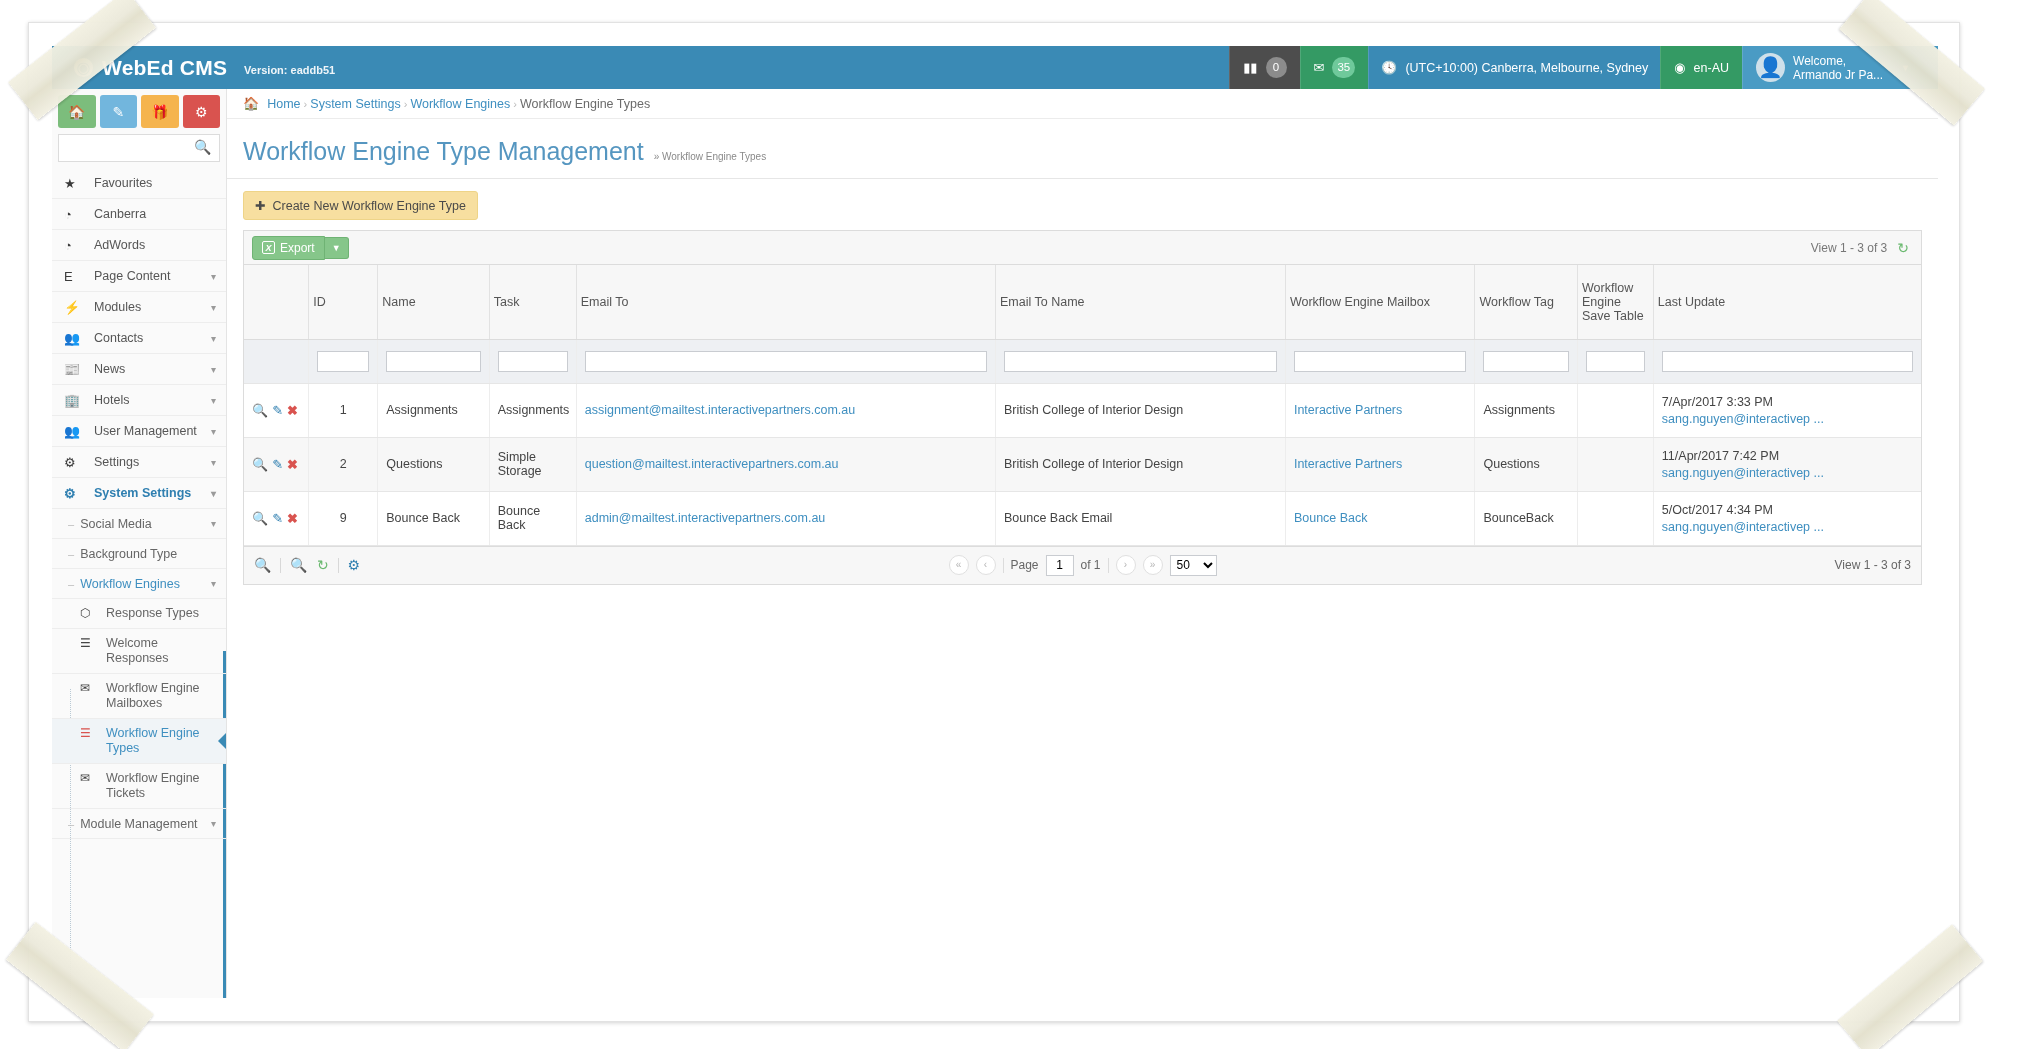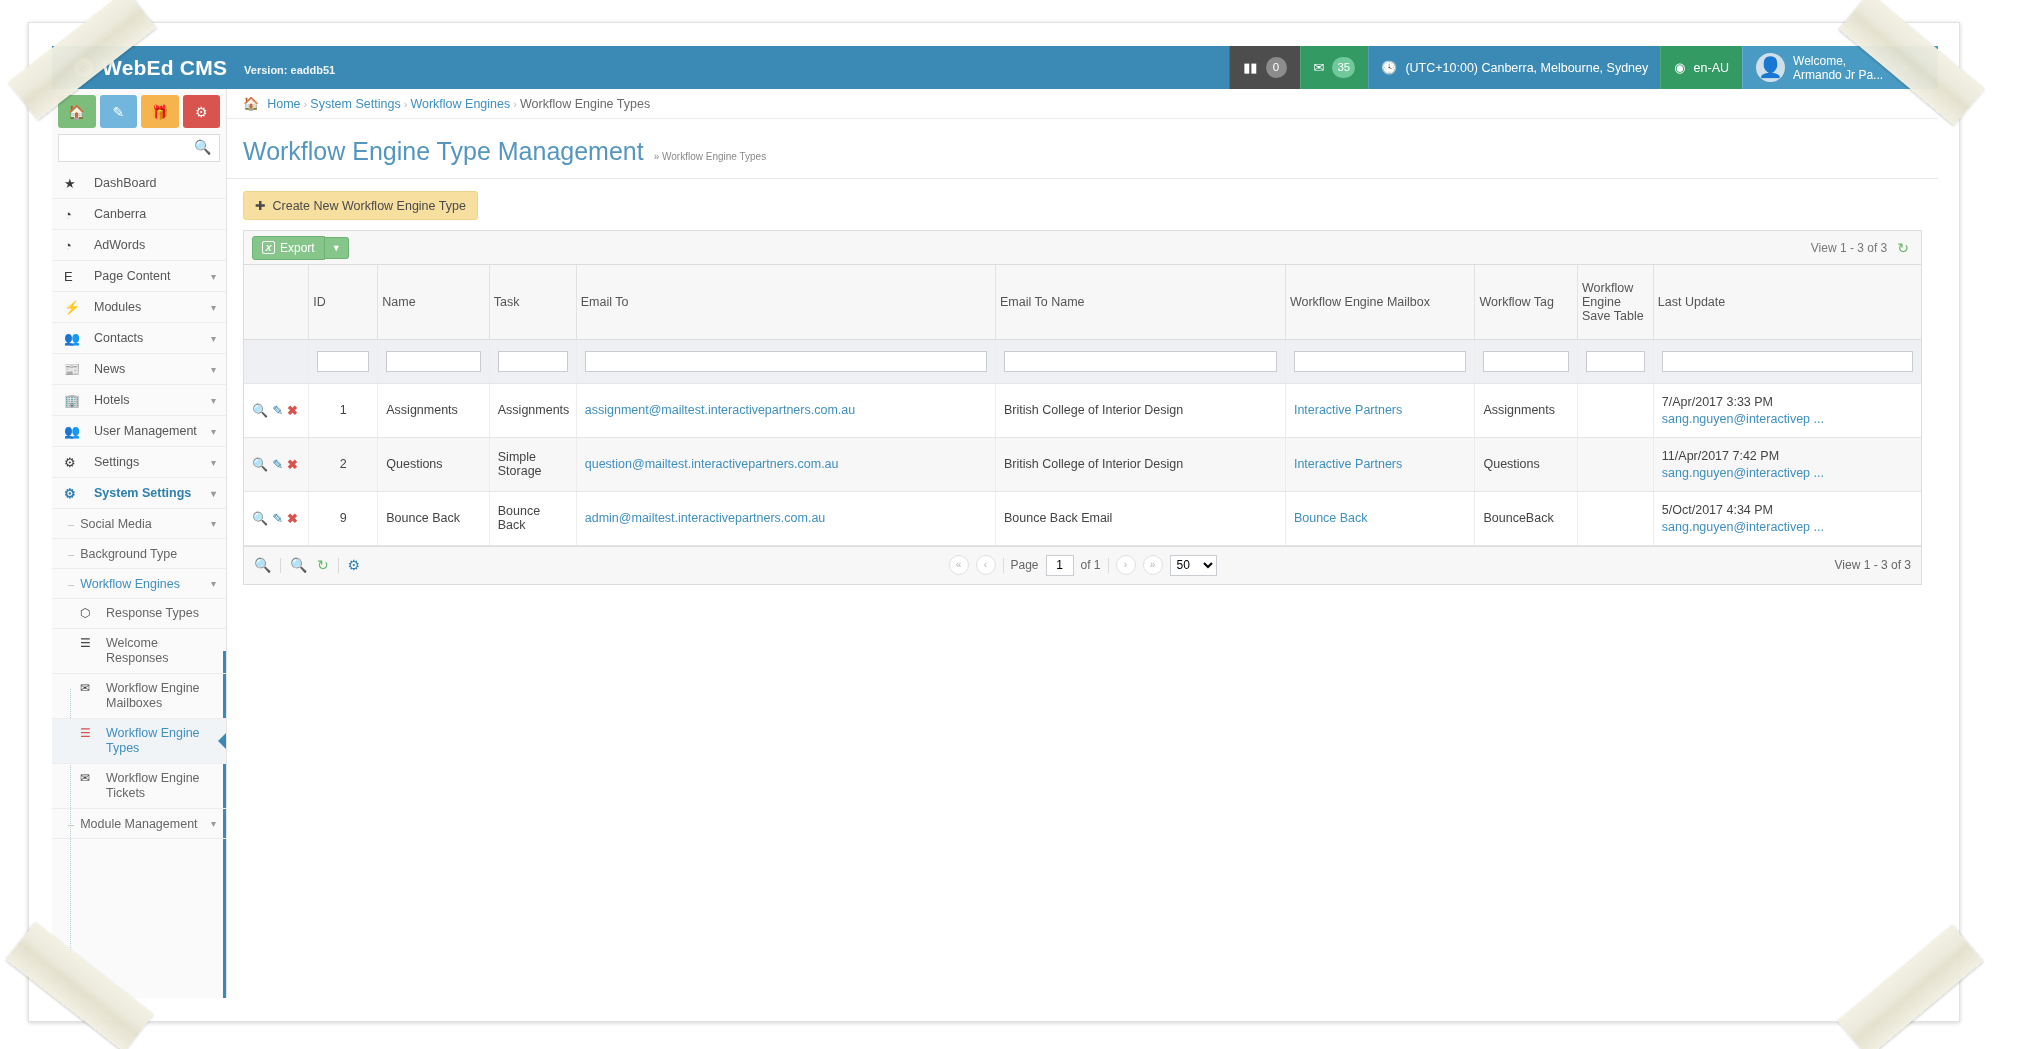--- a/index.html
+++ b/index.html
@@ -359,21 +359,21 @@
       </div>
 
       <div id="sb-search">
         <input type="text" placeholder="" style="">
         <span class="mag">🔍</span>
       </div>
 
       <div id="nav-list">
           <div class="nav-item">
             <span class="n-icon">★</span>
-            <span class="n-label">DashBoard</span>
+            <span class="n-label">Favourites</span>
           </div>
           <div class="nav-item">
             <span class="n-icon">◔</span>
             <span class="n-label">Canberra</span>
           </div>
           <div class="nav-item">
             <span class="n-icon">◔</span>
             <span class="n-label">AdWords</span>
           </div>
           <div class="nav-item">

